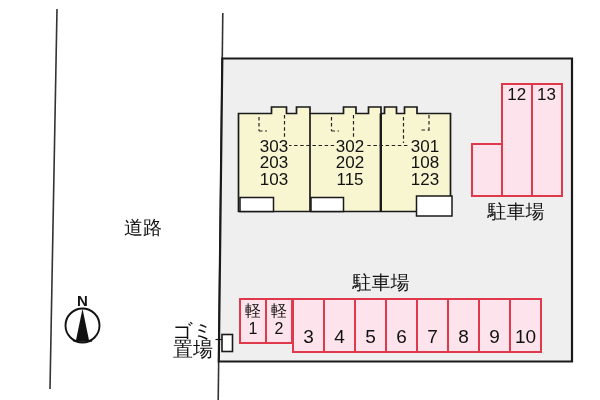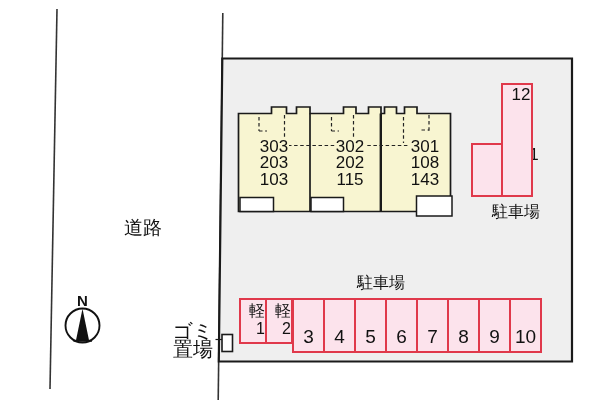--- a/index.html
+++ b/index.html
@@ -10,28 +10,28 @@
   .stage{
     position:relative;
     width:600px;height:400px;
     background:#ffffff;
     overflow:hidden;
     color:#111;
   }
   .stage svg{position:absolute;left:0;top:0;}
   .lot-label{
     position:absolute;box-sizing:border-box;
-    font-size:16px;line-height:20px;text-align:center;color:#111;
+    font-size:19px;line-height:20px;text-align:center;color:#111;
     white-space:nowrap;
   }
   .space{
     position:absolute;box-sizing:border-box;
     background:var(--parking-fill);
     border:2px solid var(--parking-border);
-    text-align:right;color:#111;
+    text-align:center;color:#111;
   }
   .space-top{font-size:17px;line-height:18px;padding-top:1px;}
   .kei{font-size:16px;line-height:17.5px;padding-top:2px;}
   .space-row{
     position:absolute;display:flex;box-sizing:border-box;
   }
   .space-row .cell{
     box-sizing:border-box;
     width:33px;height:55px;
     margin-left:-2px;
@@ -112,25 +112,26 @@
     <div><span>103</span></div>
   </div>
   <div class="unit-rooms" style="left:310px;top:138.5px;width:80px;">
     <div><span>302</span></div>
     <div><span>202</span></div>
     <div><span>115</span></div>
   </div>
   <div class="unit-rooms" style="left:381px;top:138.5px;width:88px;">
     <div><span>301</span></div>
     <div><span>108</span></div>
-    <div><span>143</span></div>
+    <div><span>123</span></div>
   </div>
 
   <div class="space space-top" style="left:471px;top:142.5px;width:30.5px;height:54px;padding-left:48px;">11</div>
   <div class="space space-top" style="left:501px;top:82.5px;width:31.5px;height:114px;">12</div>
+  <div class="space space-top" style="left:530.5px;top:82.5px;width:32px;height:114px;">13</div>
   <div class="lot-label" style="left:466px;top:202px;width:100px;">駐車場</div>
 
   <div class="lot-label" style="left:330px;top:272.5px;width:102px;">駐車場</div>
 
   <div class="space kei" style="left:239px;top:298px;width:28px;height:45.5px;">
     <div>軽</div>
     <div>1</div>
   </div>
   <div class="space kei" style="left:265px;top:298px;width:28px;height:45.5px;">
     <div>軽</div>

